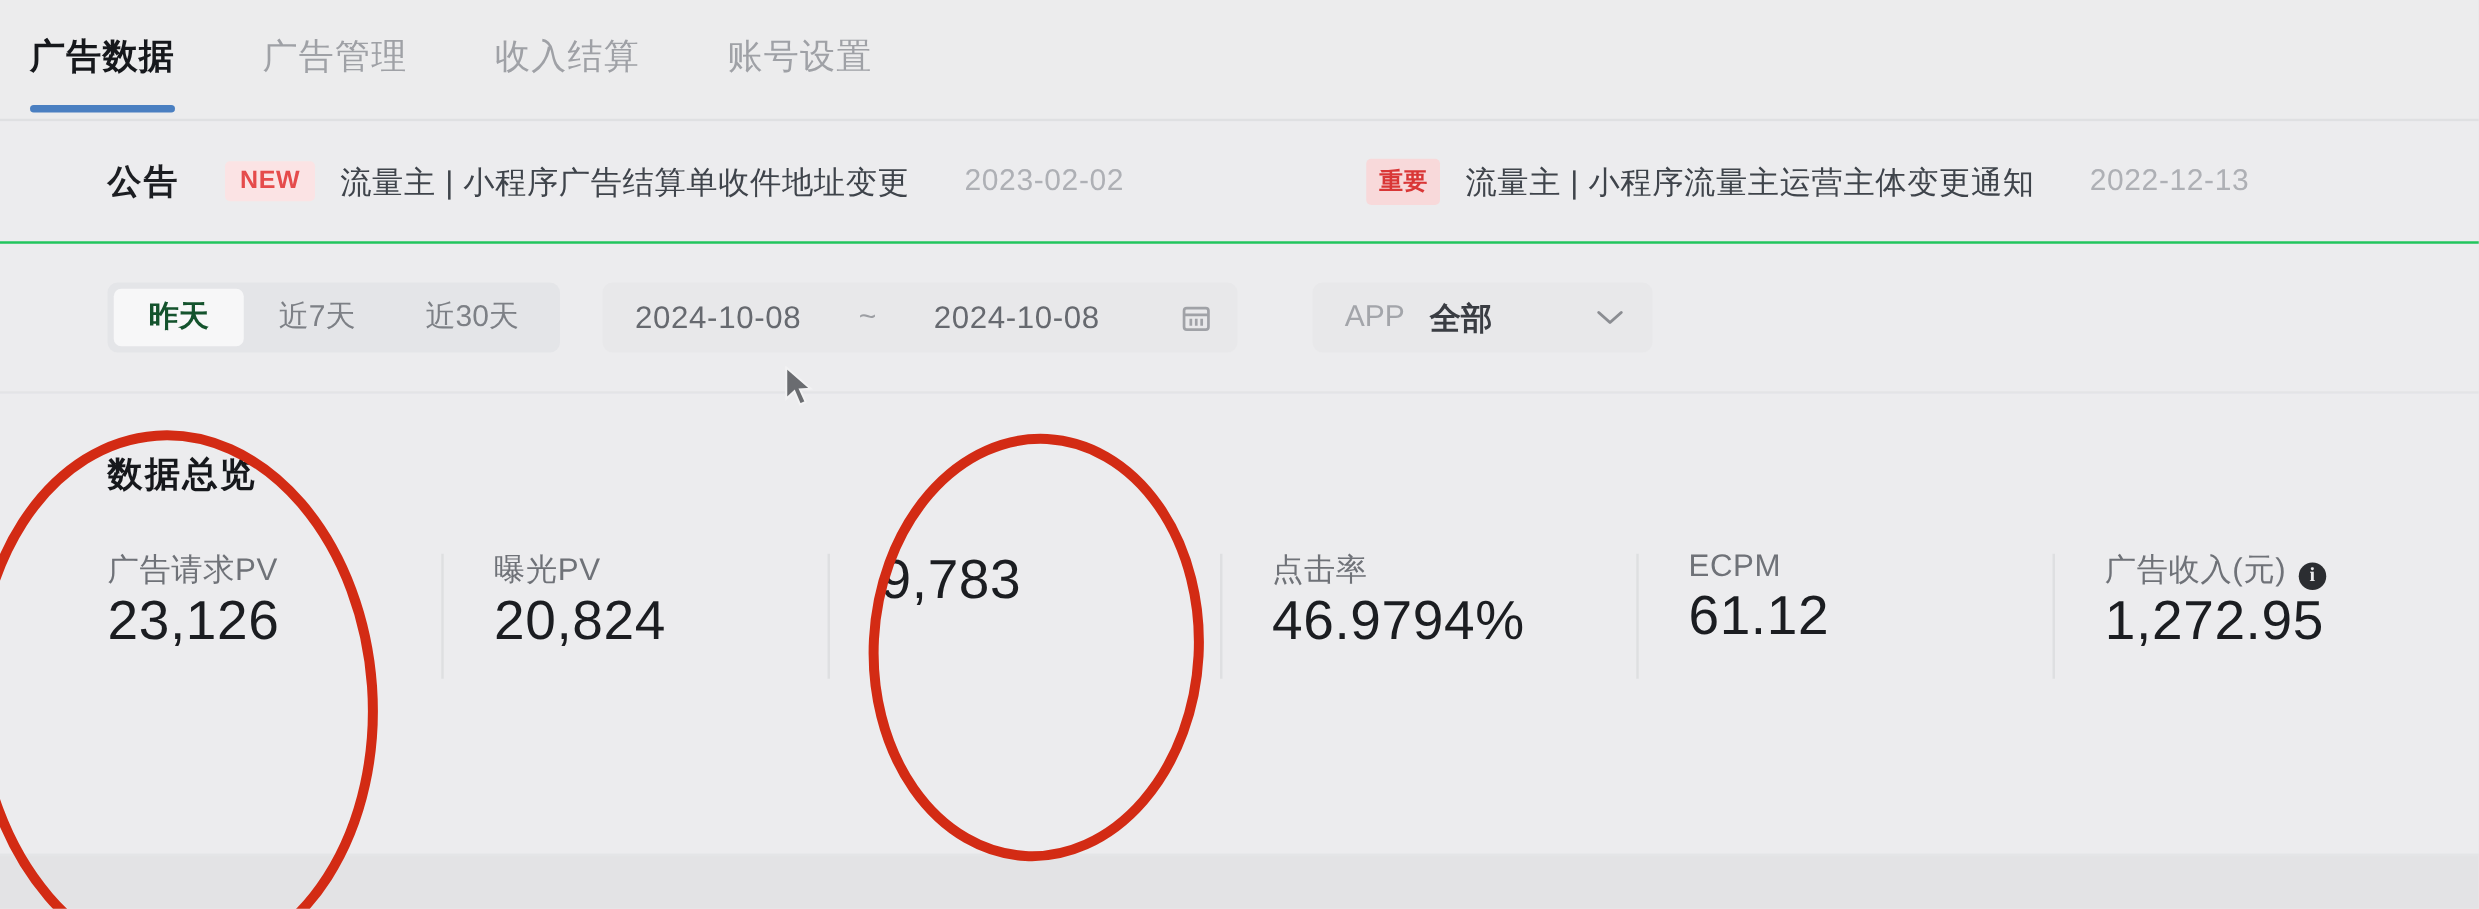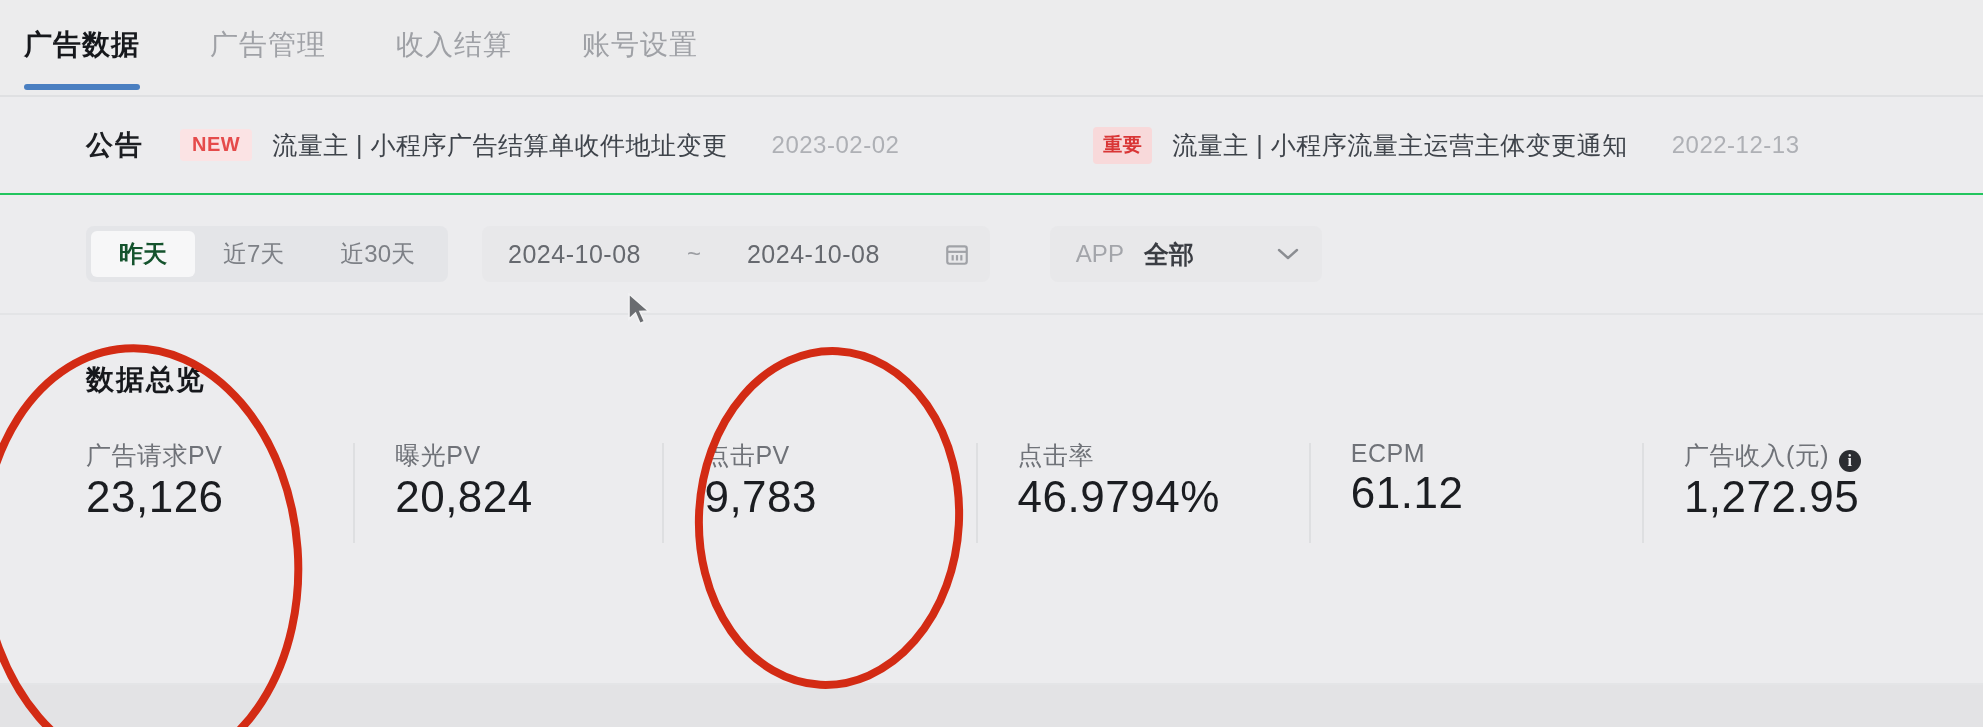--- a/index.html
+++ b/index.html
@@ -395,23 +395,20 @@
       </div>
 
       <div class="metric" style="width:268px">
         <div class="metric-label">
           <span>曝光PV</span>
         </div>
         <div class="metric-value">20,824</div>
       </div>
 
       <div class="metric" style="width:272px">
-        <div class="metric-label">
-          <span>点击PV</span>
-        </div>
         <div class="metric-value">9,783</div>
       </div>
 
       <div class="metric" style="width:292px">
         <div class="metric-label">
           <span>点击率</span>
         </div>
         <div class="metric-value">46.9794%</div>
       </div>
 

